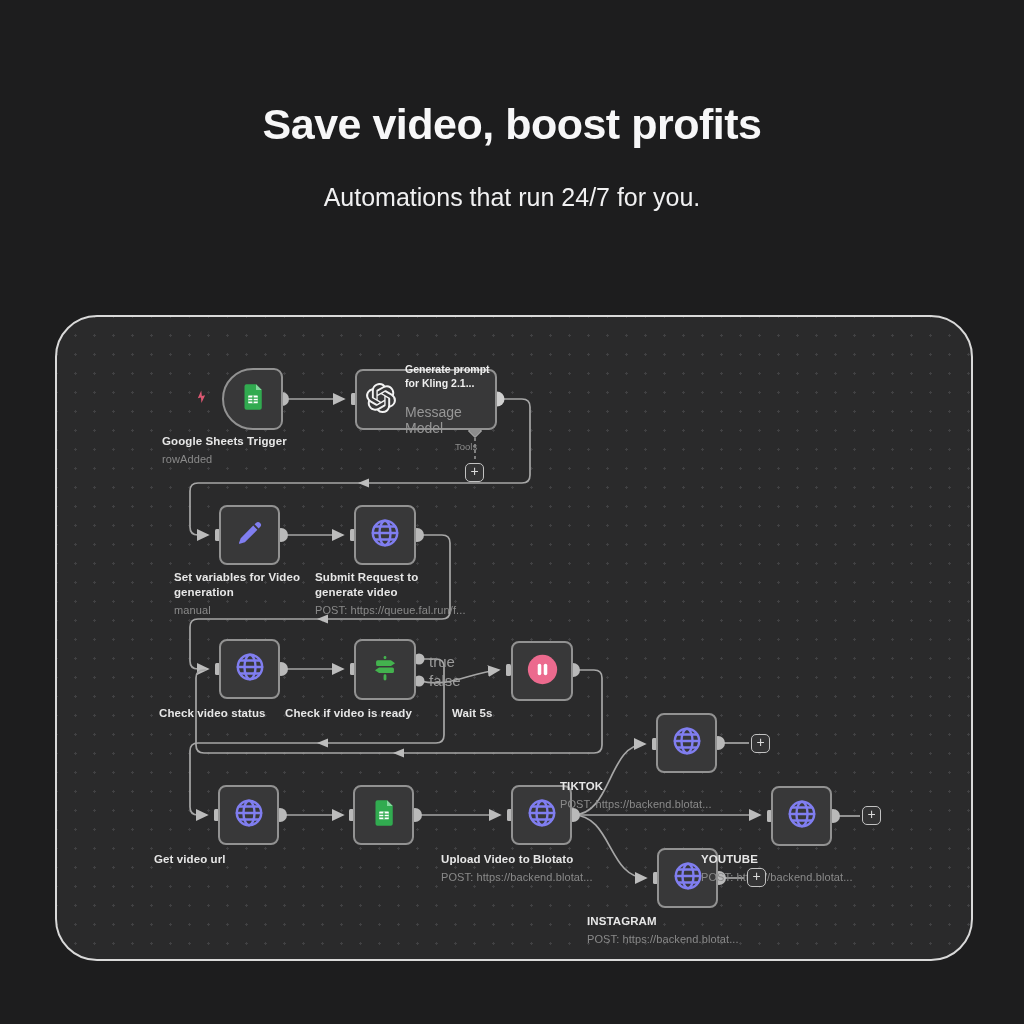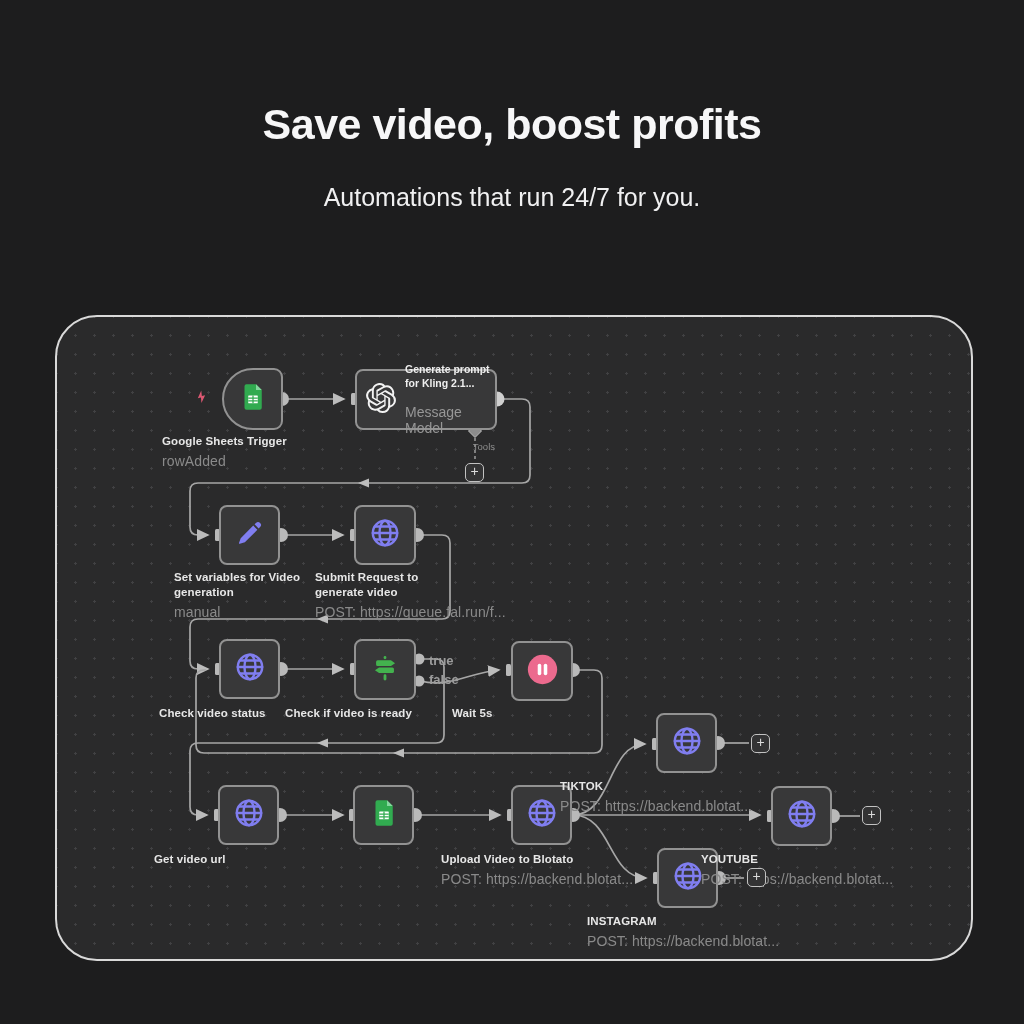--- a/index.html
+++ b/index.html
@@ -15,23 +15,23 @@
           background-size:19px 19px;background-position:9px 9px;box-sizing:border-box;}
   svg.wires{position:absolute;left:0;top:0;width:1024px;height:1024px;pointer-events:none;z-index:1;}
   .node{position:absolute;z-index:2;background:#383839;border:2px solid #929292;border-radius:8px;
         box-sizing:border-box;display:flex;align-items:center;justify-content:center;}
   .node-trigger{border-radius:31px 9px 9px 31px;}
   .node-ai{justify-content:flex-start;padding:0 10px 0 9px;gap:9px;}
   .ai-title{font-size:10.5px;font-weight:700;color:#efefef;line-height:1.3;width:94px;}
   .ai-sub{font-size:14px;font-weight:400;color:#979797;margin-top:14px;}
   .lbl{position:absolute;z-index:2;text-align:left;color:#e7e7e7;font-size:11.5px;
        font-weight:600;line-height:1.3;letter-spacing:.1px;}
-  .sub{display:block;color:#8a8a8a;font-size:14px;font-weight:400;margin-top:3px;white-space:nowrap;}
-  .portlbl{position:absolute;z-index:2;font-size:13px;color:#9c9c9c;font-weight:700;}
-  .tools-lbl{position:absolute;z-index:2;font-size:9.5px;color:#8d8d8d;text-align:right;}
+  .sub{display:block;color:#8a8a8a;font-size:11px;font-weight:400;margin-top:3px;white-space:nowrap;}
+  .portlbl{position:absolute;z-index:2;font-size:15px;color:#9c9c9c;font-weight:400;}
+  .tools-lbl{position:absolute;z-index:2;font-size:9.5px;color:#8d8d8d;text-align:left;}
   .plus-btn{position:absolute;z-index:3;width:19px;height:19px;box-sizing:border-box;
             border:1.5px solid #c2c2c2;border-radius:5px;background:#333334;color:#dcdcdc;
             font-size:14px;line-height:15px;text-align:center;font-weight:400;}
   .bolt{position:absolute;z-index:2;transform:rotate(-14deg);}
 </style>
 </head>
 <body>
 
 <div class="stage">
 

